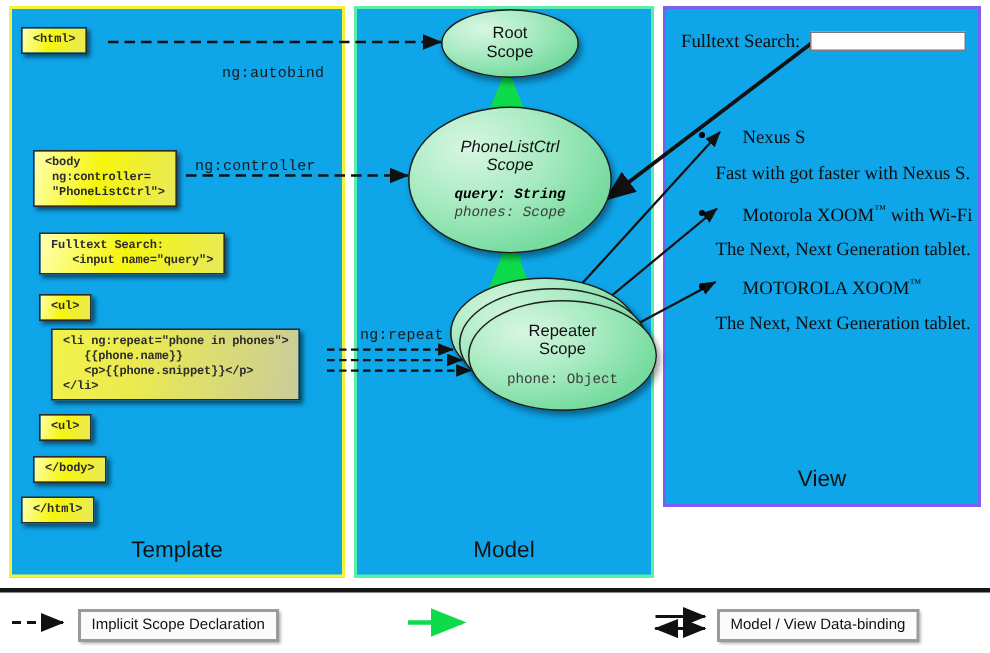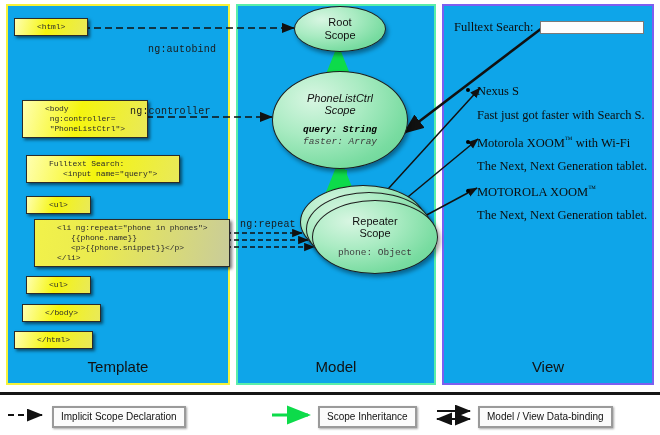--- a/index.html
+++ b/index.html
@@ -19,44 +19,44 @@
   
   .panel {
     position: absolute;
     box-sizing: border-box;
     background: #0ea5e9;
     border-width: 2px;
     border-style: solid;
   }
   #panel-template { left: 6px;   top: 4px; width: 224px; height: 381px; border-color: #f5f23a; }
   #panel-model    { left: 236px; top: 4px; width: 200px; height: 381px; border-color: #5aeeaa; }
-  #panel-view     { left: 442px; top: 4px; width: 212px; height: 381px; border-color: #7d5ff0; }
+  #panel-view     { left: 442px; top: 4px; width: 212px; height: 334px; border-color: #7d5ff0; }
 
   .panel-label {
     position: absolute;
     width: 100%;
     text-align: center;
     bottom: 8px;
     font-size: 15px;
     color: #111;
     font-family: "Liberation Sans", sans-serif;
   }
 
   
   .code-box {
     position: absolute;
     box-sizing: border-box;
     background: linear-gradient(105deg, #ffffb0 0%, #f5f50e 45%, #e9e95a 100%);
     border: 1px solid #2b2b2b;
     box-shadow: 2px 2px 3px rgba(0,0,0,0.55);
     font-family: "Liberation Mono", monospace;
     font-size: 8px;
-    font-weight: normal;
+    font-weight: bold;
     color: #2b2b2b;
-    padding: 3px 22px;
+    padding: 3px 7px;
     white-space: pre;
     line-height: 1.25;
     letter-spacing: -0.1px;
   }
   .code-box.mixed {
     background: linear-gradient(100deg, #f2f24a 0%, #eaea50 35%, #c9cc9a 100%);
   }
 
   
   .edge-label {
@@ -123,21 +123,21 @@
     width: 104px;
     height: 13px;
     border: 1px solid #7a7a7a;
     background: #fdfdfd;
     box-sizing: border-box;
   }
   .view-item { position: absolute; left: 24px; }
   .view-bullet-line {
     display: flex;
     align-items: baseline;
-    gap: 7px;
+    gap: 25px;
     font-size: 12.5px;
     color: #0d0d0d;
     white-space: nowrap;
   }
   .bullet-dot {
     display: inline-block;
     width: 4px; height: 4px;
     border-radius: 50%;
     background: #000;
     flex: none;
@@ -278,21 +278,21 @@
     </div>
   </div>
 
   <div class="scope" style="left:272px; top:71px; width:134px; height:96px;font-style:italic;">
     <div class="scope-title">
       <span>PhoneListCtrl</span><br>
       <span>Scope</span>
     </div>
     <div class="scope-props">
       <div class="strong">query: String</div>
-      <div>faster: Array</div>
+      <div>phones: Scope</div>
     </div>
   </div>
 
   <div class="scope" style="left:300px; top:185px; width:124px; height:72px; z-index:1;"></div>
   <div class="scope" style="left:306px; top:192px; width:124px; height:72px; z-index:2;"></div>
   <div class="scope" style="left:312px; top:200px; width:124px; height:72px; z-index:3;">
     <div class="scope-title">
       <span>Repeater</span><br>
       <span>Scope</span>
     </div>
@@ -307,21 +307,21 @@
       <span id="view-search-label" class="serif">Fulltext Search:</span>
       <input id="view-search-input" type="text" placeholder="" style="">
     </div>
 
     <div class="view-item serif" style="top:80px;">
       <div class="view-bullet-line">
         <span class="bullet-dot"></span>
         <span>Nexus S</span>
       </div>
     </div>
-    <div class="view-snippet serif" style="top:104px;">Fast just got faster with Search S.</div>
+    <div class="view-snippet serif" style="top:104px;">Fast with got faster with Nexus S.</div>
 
     <div class="view-item serif" style="top:131px;">
       <div class="view-bullet-line">
         <span class="bullet-dot"></span>
         <span><span>Motorola XOOM</span><span class="tm">™</span><span> with Wi-Fi</span></span>
       </div>
     </div>
     <div class="view-snippet serif" style="top:155px;">The Next, Next Generation tablet.</div>
 
     <div class="view-item serif" style="top:180px;">
@@ -348,17 +348,16 @@
       <line x1="8" y1="17" x2="42" y2="17" stroke="#111" stroke-width="2" stroke-dasharray="6,4" marker-end="url(#lg-black)"></line>
 
       <line x1="272" y1="17" x2="308" y2="17" stroke="#0ddb4a" stroke-width="3" marker-end="url(#lg-green)"></line>
 
       <line x1="437" y1="13" x2="470" y2="13" stroke="#111" stroke-width="2" marker-end="url(#lg-black)"></line>
       <line x1="470" y1="21" x2="437" y2="21" stroke="#111" stroke-width="2" marker-end="url(#lg-black)"></line>
       <line x1="437" y1="21" x2="470" y2="21" stroke="#111" stroke-width="2" marker-end="url(#lg-black)"></line>
     </svg>
 
     <div class="legend-chip" style="left:52px; top:8px;">Implicit Scope Declaration</div>
-    <div class="legend-chip" style="left:318px; top:8px;">Scope Inheritance</div>
     <div class="legend-chip" style="left:478px; top:8px;">Model / View Data-binding</div>
   </div>
 
 </div>
 
 </body></html>

